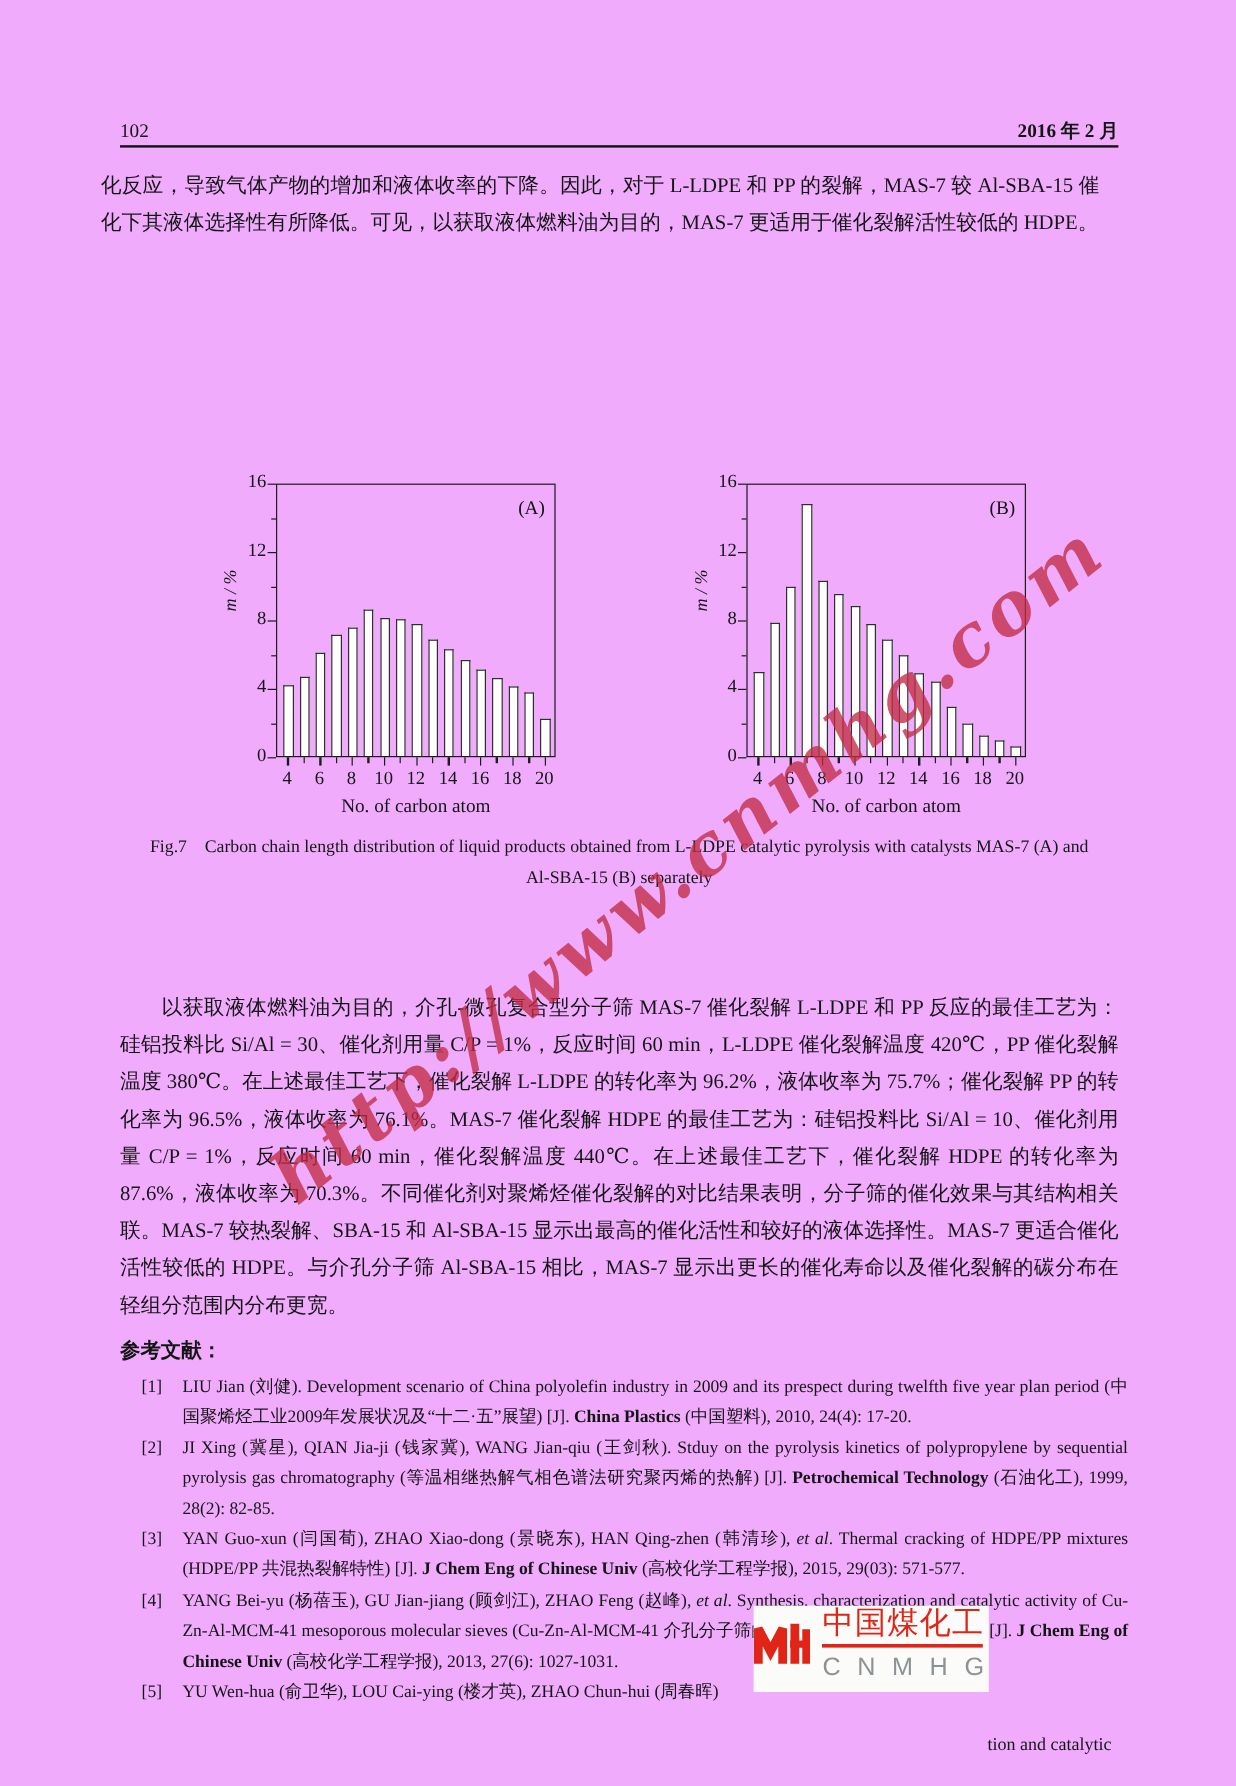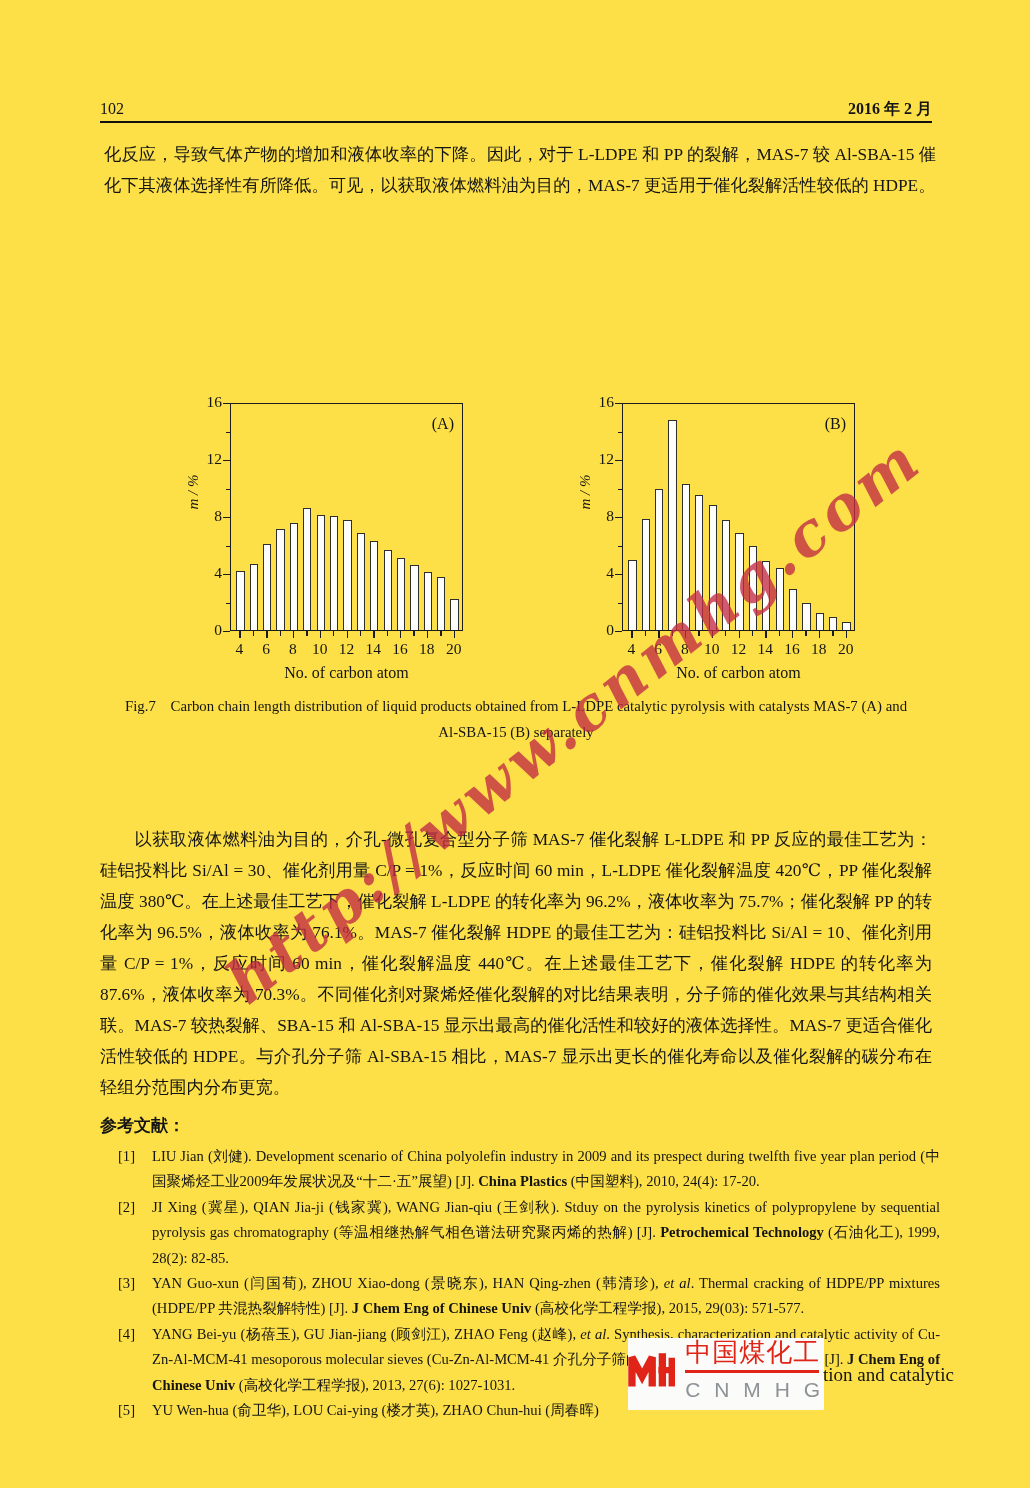--- a/index.html
+++ b/index.html
@@ -1,24 +1,24 @@
 <!DOCTYPE html>
 <html><head>
 <meta charset="utf-8">
 <style>
   html,body{margin:0;padding:0;background:#f4f4f2;}
-  .page{position:relative;width:1030px;height:1488px;background:#fde047;margin:0 auto;
+  .page{position:relative;width:1030px;height:1488px;background:#f0abfc;margin:0 auto;
         font-family:"Liberation Serif","DejaVu Serif",serif;color:#141414;overflow:hidden;}
   
   .hdr{position:absolute;left:100px;top:99px;width:832px;display:flex;justify-content:space-between;align-items:baseline;font-size:16px;}
   .hdr .jtitle{font-weight:bold;letter-spacing:13px;font-size:16.5px;}
   .hdr .idate{font-weight:bold;font-size:16px;}
   .hdr-rule{position:absolute;left:100px;top:121px;width:832px;height:2.4px;background:#111;}
   
-  .bodytext{position:absolute;left:104px;top:139px;width:832px;font-size:17.3px;line-height:31px;text-align:justify;}
+  .bodytext{position:absolute;left:84px;top:139px;width:832px;font-size:17.3px;line-height:31px;text-align:justify;}
   .para{margin:0;}
   .para.indent{text-indent:2em;}
   
   .figure-row{position:absolute;left:100px;top:393px;width:832px;display:flex;padding-left:82px;gap:92px;box-sizing:border-box;}
   .chart{position:relative;width:300px;height:300px;flex:0 0 auto;}
   .plot{position:absolute;left:48px;top:10px;width:233px;height:228px;border:1.6px solid #1c1c1c;box-sizing:border-box;}
   .bar{position:absolute;bottom:0;background:#fdfdfc;border:1.2px solid #2e2e2e;border-bottom:none;box-sizing:border-box;}
   .xtick{position:absolute;top:238px;width:1.4px;background:#1c1c1c;height:7px;}
   .xtick.minor{height:4.5px;}
   .ytick{position:absolute;left:41px;height:1.4px;background:#1c1c1c;width:7px;}
@@ -43,21 +43,21 @@
   .reftext{flex:1;}
   
   .watermark{position:absolute;left:150px;top:712px;width:780px;text-align:center;
              transform:rotate(-38.5deg);font-family:"DejaVu Serif",serif;font-style:italic;font-weight:bold;
              font-size:60px;letter-spacing:5px;color:rgba(193,44,68,0.78);z-index:30;pointer-events:none;white-space:nowrap;}
   
   .logo{position:absolute;left:628px;top:1338px;width:196px;height:72px;background:#fbfbf9;display:flex;gap:10px;z-index:20;}
   .logo-text{display:flex;flex-direction:column;}
   .logo-cn{font-size:26px;color:#e02417;letter-spacing:1px;line-height:30px;border-bottom:3px solid #e02417;padding-bottom:2px;width:134px;white-space:nowrap;}
   .logo-en{font-size:21px;color:#8d9296;letter-spacing:4px;font-family:"Liberation Sans",sans-serif;line-height:26px;margin-top:4px;white-space:nowrap;}
-  .ref5-tail{position:absolute;left:823px;top:1364px;font-size:19px;z-index:21;}
+  .ref5-tail{position:absolute;left:823px;top:1446px;font-size:15px;z-index:21;}
 </style>
 </head>
 <body>
 
 <div class="page">
 
   <div class="hdr">
     <span>102</span>
     <span class="idate">2016 年 2 月</span>
   </div>
@@ -210,21 +210,21 @@
       <div class="ref">
         <span class="refnum">[1]</span>
         <span class="reftext"><span>LIU Jian (刘健). Development scenario of China polyolefin industry in 2009 and its prespect during twelfth five year plan period (中国聚烯烃工业2009年发展状况及“十二·五”展望) [J]. </span><span style="font-weight: bold;">China Plastics</span><span> (中国塑料), 2010, 24(4): 17-20.</span></span>
       </div>
       <div class="ref">
         <span class="refnum">[2]</span>
         <span class="reftext"><span>JI Xing (冀星), QIAN Jia-ji (钱家冀), WANG Jian-qiu (王剑秋). Stduy on the pyrolysis kinetics of polypropylene by sequential pyrolysis gas chromatography (等温相继热解气相色谱法研究聚丙烯的热解) [J]. </span><span style="font-weight: bold;">Petrochemical Technology</span><span> (石油化工), 1999, 28(2): 82-85.</span></span>
       </div>
       <div class="ref">
         <span class="refnum">[3]</span>
-        <span class="reftext"><span>YAN Guo-xun (闫国荀), ZHOU Xiao-dong (景晓东), HAN Qing-zhen (韩清珍), </span><span style="font-style: italic;">et al</span><span>. Thermal cracking of HDPE/PP mixtures (HDPE/PP 共混热裂解特性) [J]. </span><span style="font-weight: bold;">J Chem Eng of Chinese Univ</span><span> (高校化学工程学报), 2015, 29(03): 571-577.</span></span>
+        <span class="reftext"><span>YAN Guo-xun (闫国荀), ZHAO Xiao-dong (景晓东), HAN Qing-zhen (韩清珍), </span><span style="font-style: italic;">et al</span><span>. Thermal cracking of HDPE/PP mixtures (HDPE/PP 共混热裂解特性) [J]. </span><span style="font-weight: bold;">J Chem Eng of Chinese Univ</span><span> (高校化学工程学报), 2015, 29(03): 571-577.</span></span>
       </div>
       <div class="ref">
         <span class="refnum">[4]</span>
         <span class="reftext"><span>YANG Bei-yu (杨蓓玉), GU Jian-jiang (顾剑江), ZHAO Feng (赵峰), </span><span style="font-style: italic;">et al</span><span>. Synthesis, characterization and catalytic activity of Cu-Zn-Al-MCM-41 mesoporous molecular sieves (Cu-Zn-Al-MCM-41 介孔分子筛的合成、表征及催化性能研究) [J]. </span><span style="font-weight: bold;">J Chem Eng of Chinese Univ</span><span> (高校化学工程学报), 2013, 27(6): 1027-1031.</span></span>
       </div>
       <div class="ref">
         <span class="refnum">[5]</span>
         <span class="reftext"><span>YU Wen-hua (俞卫华), LOU Cai-ying (楼才英), ZHAO Chun-hui (周春晖)</span></span>
       </div>
     </div>

